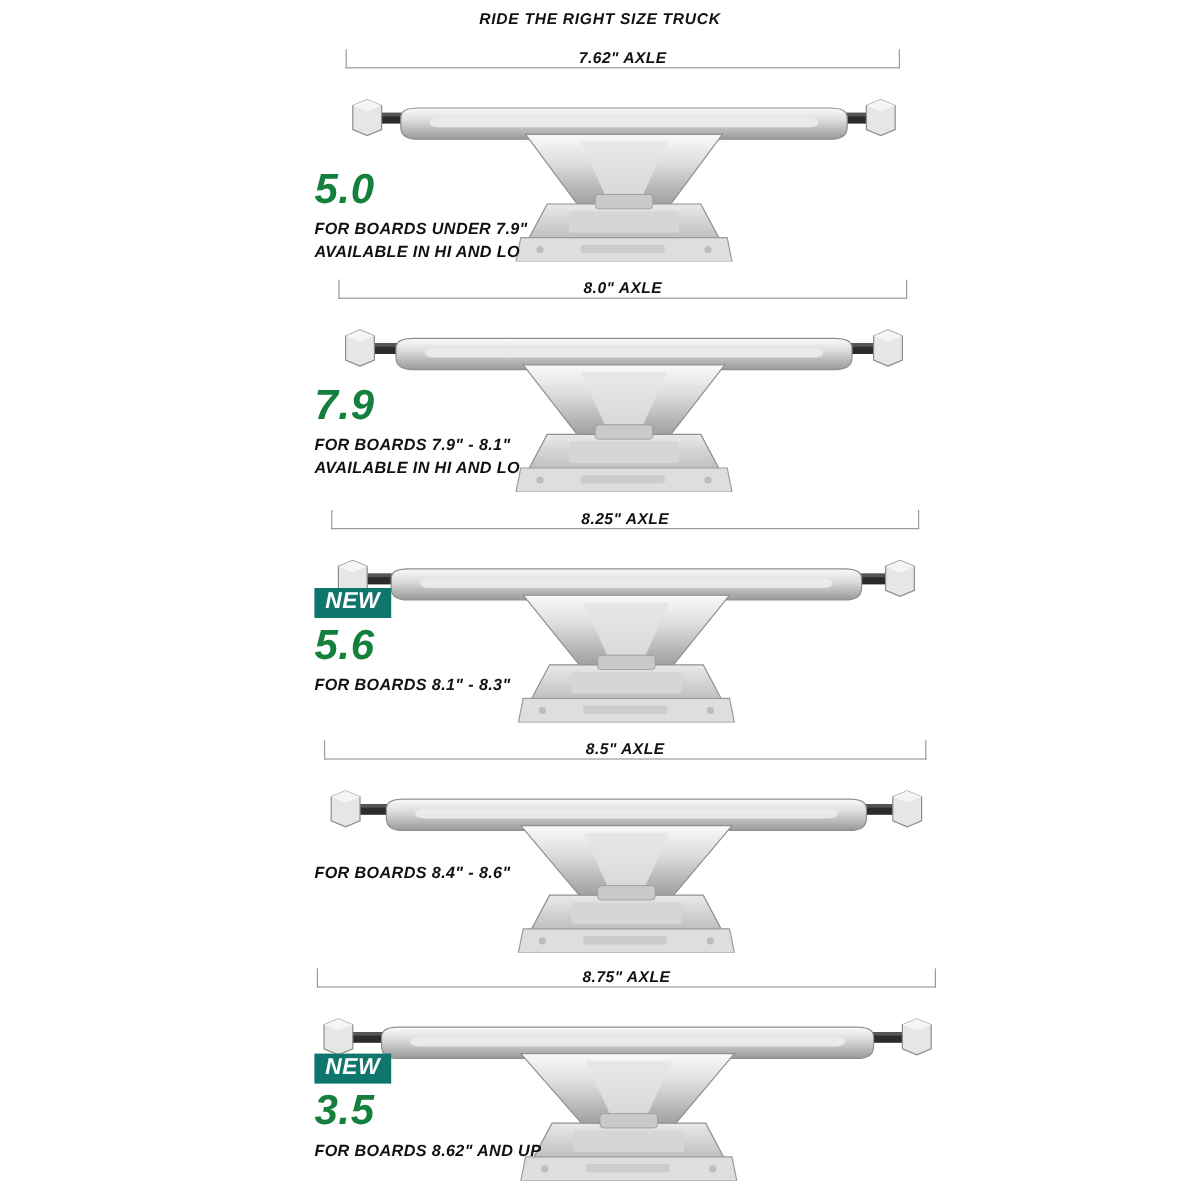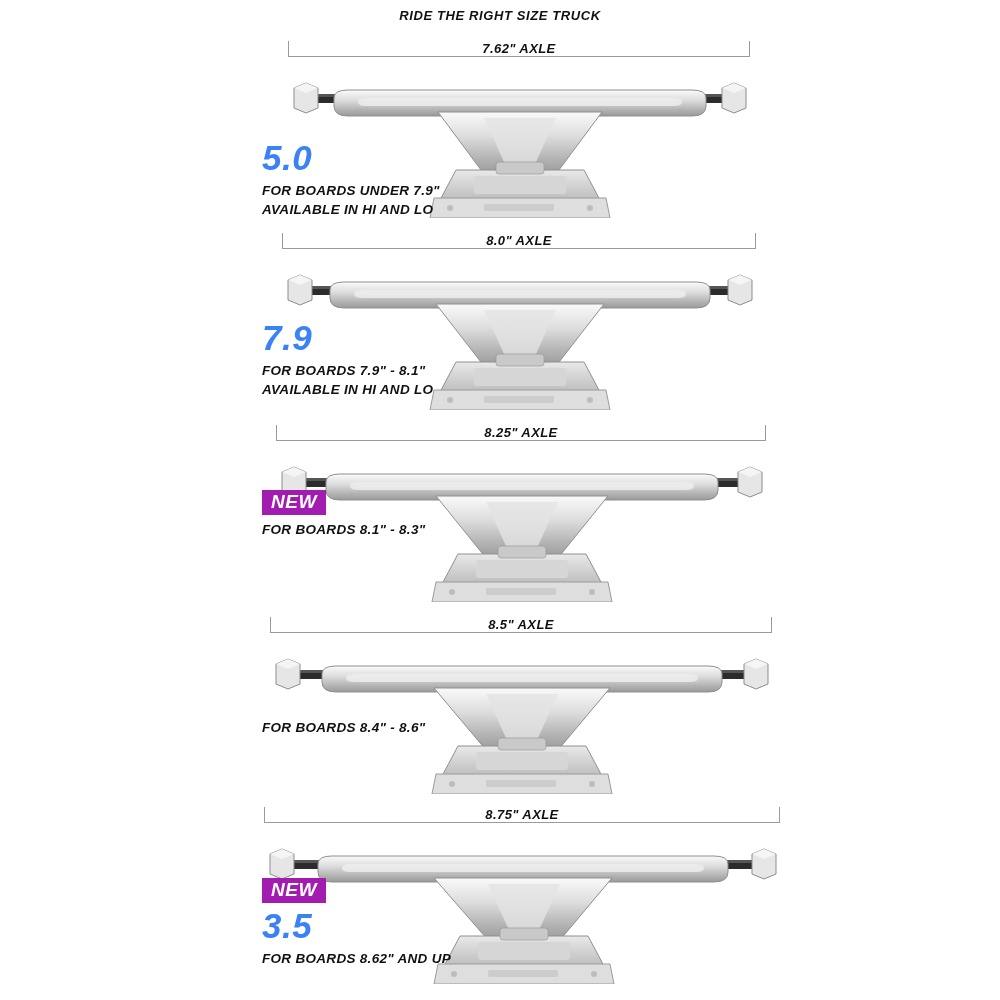--- a/index.html
+++ b/index.html
@@ -86,37 +86,37 @@
     top: 0;
   }
   .truck svg { display: block; }
 
   
   .info {
     position: absolute;
   }
   .new-badge {
     display: inline-block;
-    background: #a21caf;
+    background: #0f766e;
     color: #ffffff;
     font-size: 19px;
     font-weight: bold;
     font-style: italic;
     letter-spacing: 0.5px;
     padding: 2px 9px 3px 9px;
     margin-bottom: 5px;
     line-height: 1.05;
   }
   .size {
     font-size: 35px;
     font-weight: bold;
     font-style: italic;
     letter-spacing: 0.5px;
     line-height: 1.05;
-    color: #3b82f6;
+    color: #15803d;
     margin-bottom: 4px;
   }
   .desc {
     font-size: 13.5px;
     font-weight: bold;
     font-style: italic;
     letter-spacing: 0.3px;
     line-height: 1.45;
     color: #111111;
     white-space: nowrap;
@@ -277,20 +277,21 @@
         <rect x="222" y="104" width="48" height="12" rx="3" fill="#C9C9C9" stroke="#9a9a9a" stroke-width="0.7"></rect>
         <path d="M160,140 L332,140 L336,160 L156,160 Z" fill="#DEDEDE" stroke="#9b9b9b" stroke-width="1"></path>
         <circle cx="176" cy="150" r="3" fill="#bdbdbd"></circle>
         <circle cx="316" cy="150" r="3" fill="#bdbdbd"></circle>
         <rect x="210" y="146" width="70" height="7" rx="2" fill="#CCCCCC"></rect>
       </svg>
     </div>
 
     <div class="info" style="left:262px; top:66px;">
       <div class="new-badge">NEW</div>
+      <div class="size">5.6</div>
       <div class="desc">FOR BOARDS 8.1" - 8.3"</div>
     </div>
   </div>
 
   <div class="row" style="top:616px;">
     <div class="bracket" style="left:270px; width:502px;">
       <div class="bline"></div>
       <div class="tick l"></div>
       <div class="tick r"></div>
       <div class="blabel">8.5" AXLE</div>

